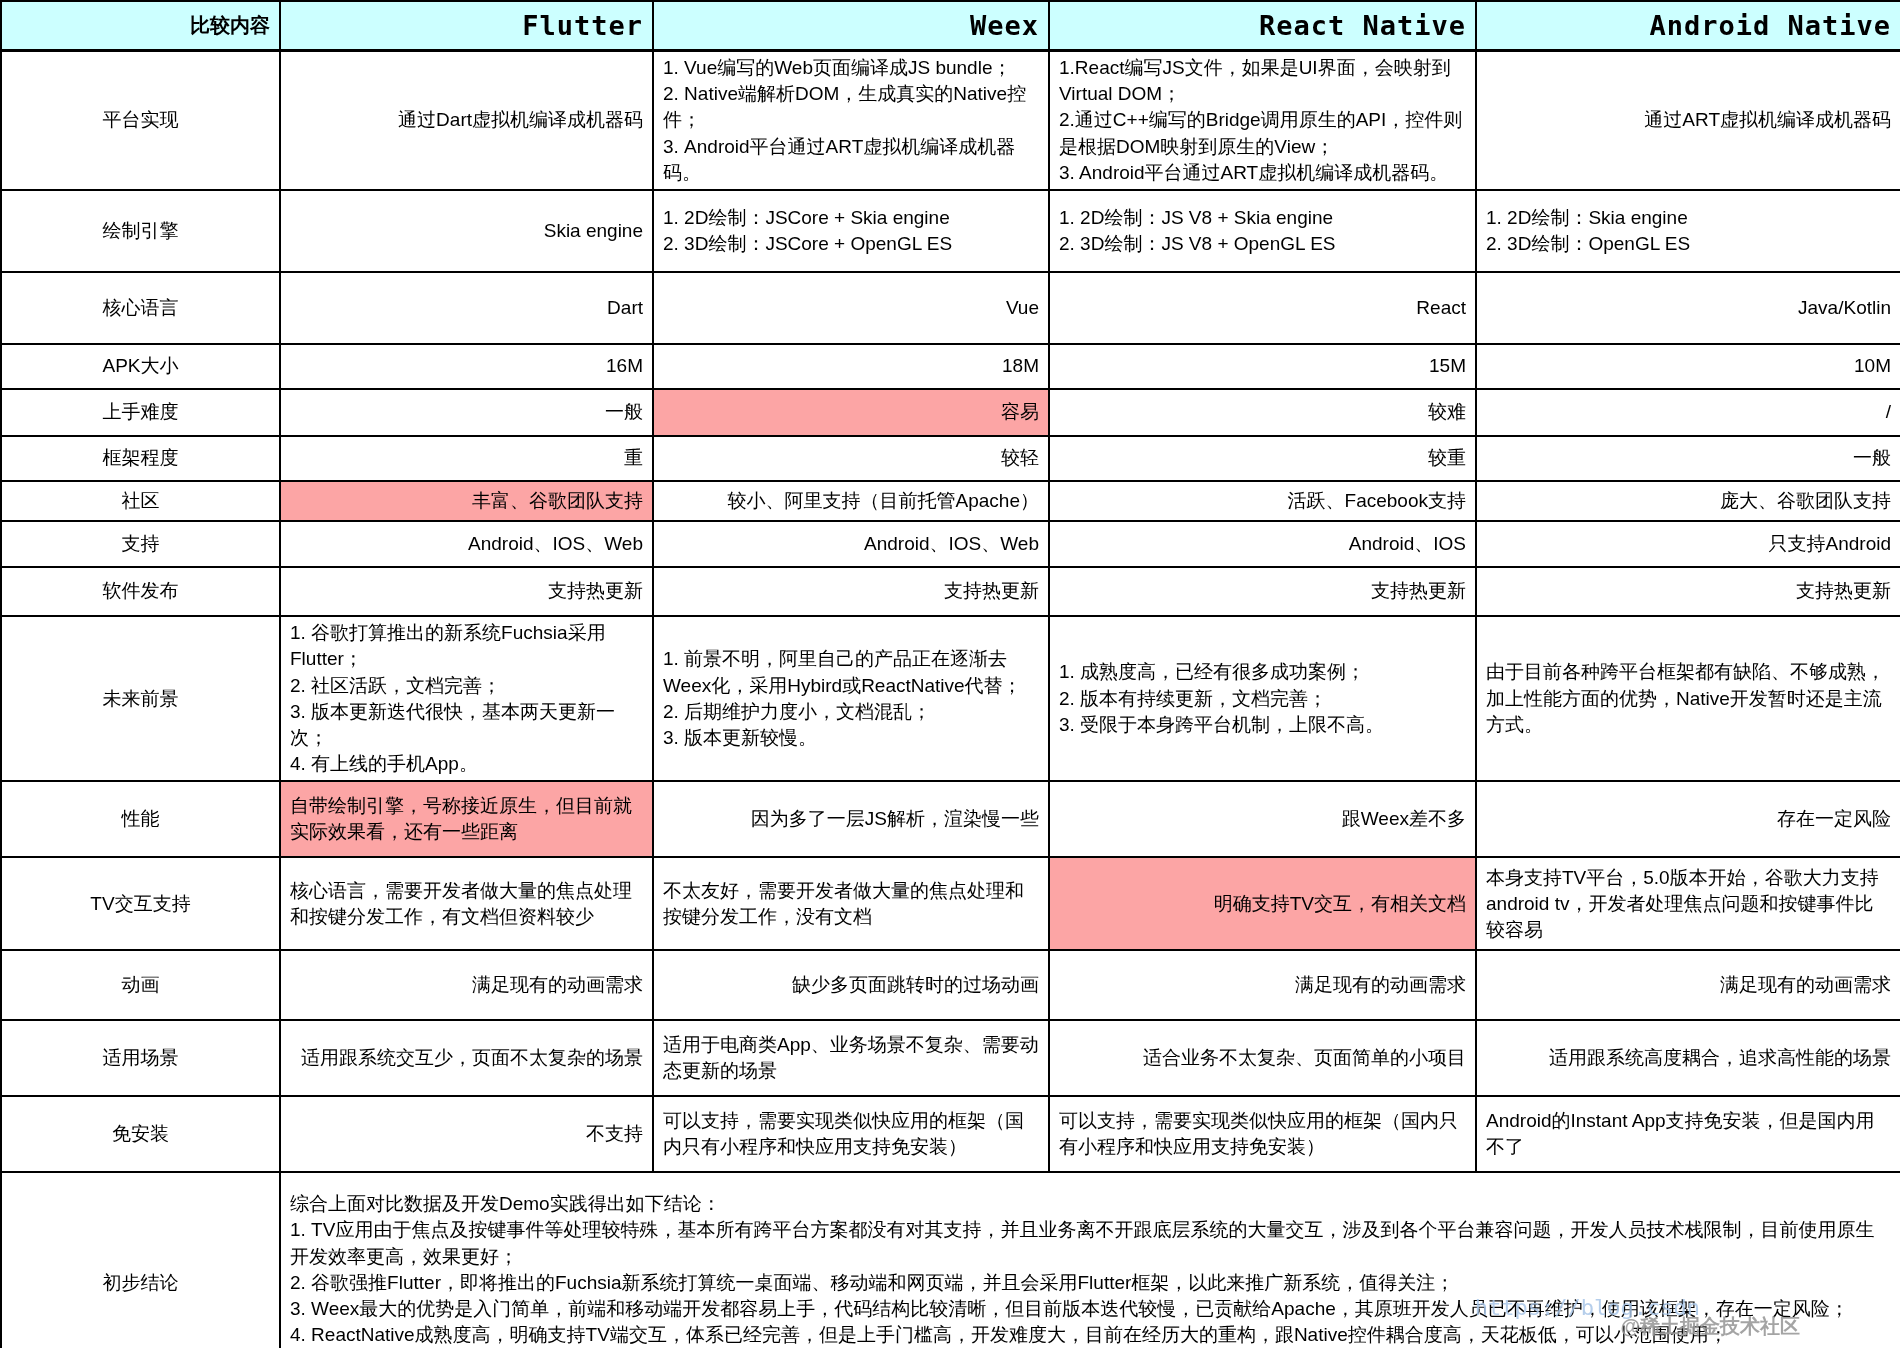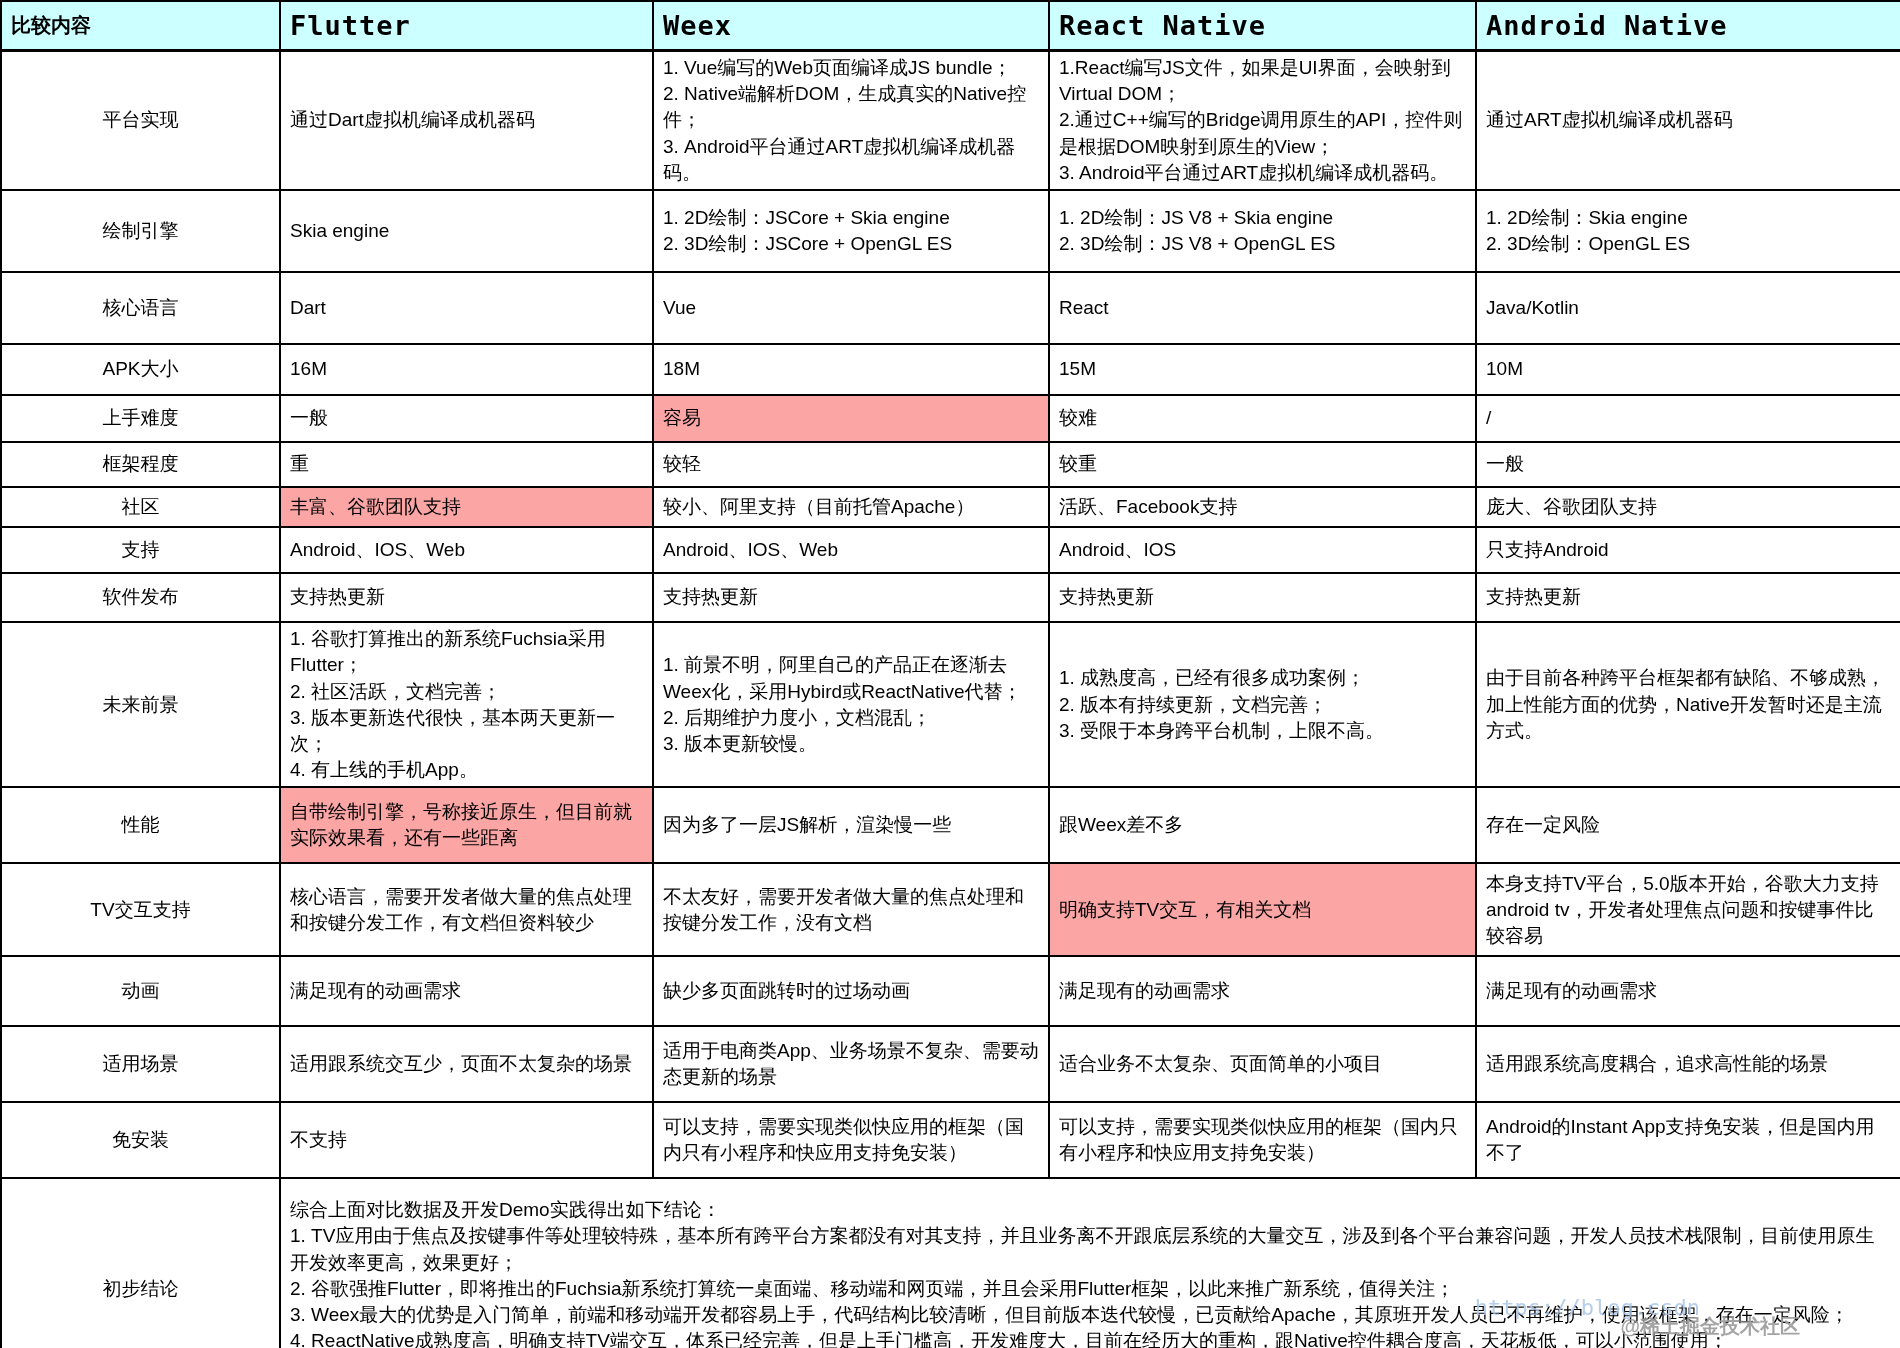--- a/index.html
+++ b/index.html
@@ -23,30 +23,30 @@
     line-height:1.38;
     padding:3px 9px;
     overflow:hidden;
     font-weight:normal;
   }
   .cmp thead th{
     background:#ccffff;
     font-weight:bold;
     border-bottom:3px solid #000;
     height:41px;
-    text-align:left;
+    text-align:right;
   }
   .cmp thead th.fw-col{
     font-family:"DejaVu Sans Mono","Liberation Mono",monospace;
     font-size:27px;
     letter-spacing:1px;
   }
   .cmp thead th.label-col{font-size:20px;}
   .row-label{text-align:center;font-weight:normal;}
-  td.center{text-align:left;}
+  td.center{text-align:right;}
   td.left{text-align:left;}
   td.hl{background:#fca5a5;}
   .cellv{white-space:pre-line;}
   .wm-url{
     position:absolute;right:200px;bottom:28px;
     color:#a9c6e8;opacity:.85;font-size:22px;
     font-family:"DejaVu Sans Mono","Liberation Mono",monospace;
   }
   .wm-handle{
     position:absolute;right:100px;bottom:8px;
@@ -96,21 +96,21 @@
           <td class="left"><span class="cellv">1. 2D绘制：Skia engine
 2. 3D绘制：OpenGL ES</span></td>
         </tr>
         <tr style="height: 72px;">
           <th class="row-label">核心语言</th>
           <td class="center"><span class="cellv">Dart</span></td>
           <td class="center"><span class="cellv">Vue</span></td>
           <td class="center"><span class="cellv">React</span></td>
           <td class="center"><span class="cellv">Java/Kotlin</span></td>
         </tr>
-        <tr style="height: 51px;">
+        <tr style="height: 45px;">
           <th class="row-label">APK大小</th>
           <td class="center"><span class="cellv">16M</span></td>
           <td class="center"><span class="cellv">18M</span></td>
           <td class="center"><span class="cellv">15M</span></td>
           <td class="center"><span class="cellv">10M</span></td>
         </tr>
         <tr style="height: 47px;">
           <th class="row-label">上手难度</th>
           <td class="center"><span class="cellv">一般</span></td>
           <td class="center hl"><span class="cellv">容易</span></td>

